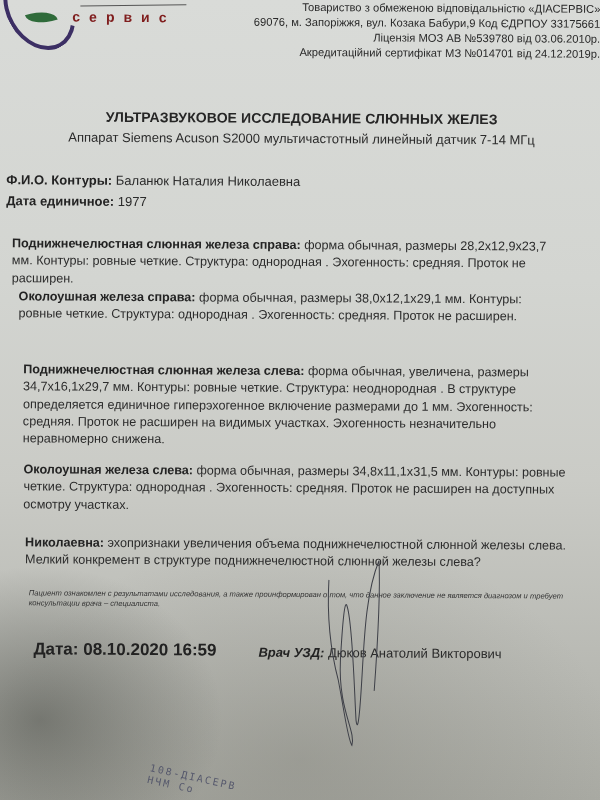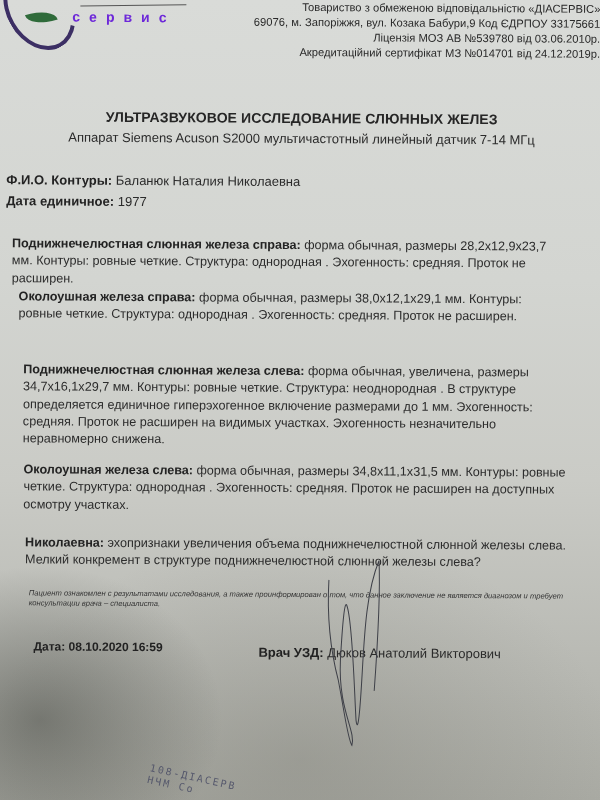--- a/index.html
+++ b/index.html
@@ -23,21 +23,21 @@
     transform: rotate(-30deg);
   }
   .logo-leaf {
     position: absolute; left: 24px; top: 12px; width: 30px; height: 14px;
     background: #2f6b3a; border-radius: 0 100% 0 100%;
     transform: rotate(-18deg);
   }
   .logo-line { position: absolute; left: 78px; top: 6px; width: 106px; height: 1px; background: #555; transform: rotate(-1deg); }
   .logo-text {
     position: absolute; left: 70px; top: 10px;
-    font-weight: bold; font-size: 14px; letter-spacing: 9px; color: #6d28d9;
+    font-weight: bold; font-size: 14px; letter-spacing: 9px; color: #7f1d1d;
   }
   .letterhead {
     position: absolute; right: 2px; top: 0; width: 380px;
     text-align: right; font-size: 11.2px; line-height: 15px; color: #2a2a2a;
   }
   .letterhead div { white-space: nowrap; }
 
   
   .title {
     position: absolute; left: 0; right: 0; top: 110px; text-align: center;
@@ -53,23 +53,23 @@
 
   .block {
     position: absolute; font-size: 12.6px; line-height: 17.3px; color: #2c2c2c;
   }
   .block b { font-weight: bold; color: #232323; }
 
   .disclaimer {
     position: absolute; left: 30px; top: 590px; width: 545px;
     font-size: 7.6px; line-height: 10px; font-style: italic; color: #333;
   }
-  .date-line { position: absolute; left: 35px; top: 641px; font-size: 12px; font-weight: bold; color: #222; }
+  .date-line { position: absolute; left: 35px; top: 641px; font-size: 17px; font-weight: bold; color: #222; }
   .doctor-line { position: absolute; left: 260px; top: 645px; font-size: 13px; color: #2a2a2a; white-space: nowrap; }
-  .doctor-line b { font-weight: bold; color: #222; }
+  .doctor-line b { font-weight: bold; color: #222; font-style: italic; }
 
   .signature { position: absolute; left: 320px; top: 560px; width: 80px; height: 190px; }
 
   .stamp {
     position: absolute; left: 150px; top: 772px; transform: rotate(12deg);
     font-family: "DejaVu Sans Mono", monospace; font-size: 10px; color: #4b4e66;
     letter-spacing: 2px; line-height: 12px; opacity: 0.85;
   }
 </style>
 </head>

